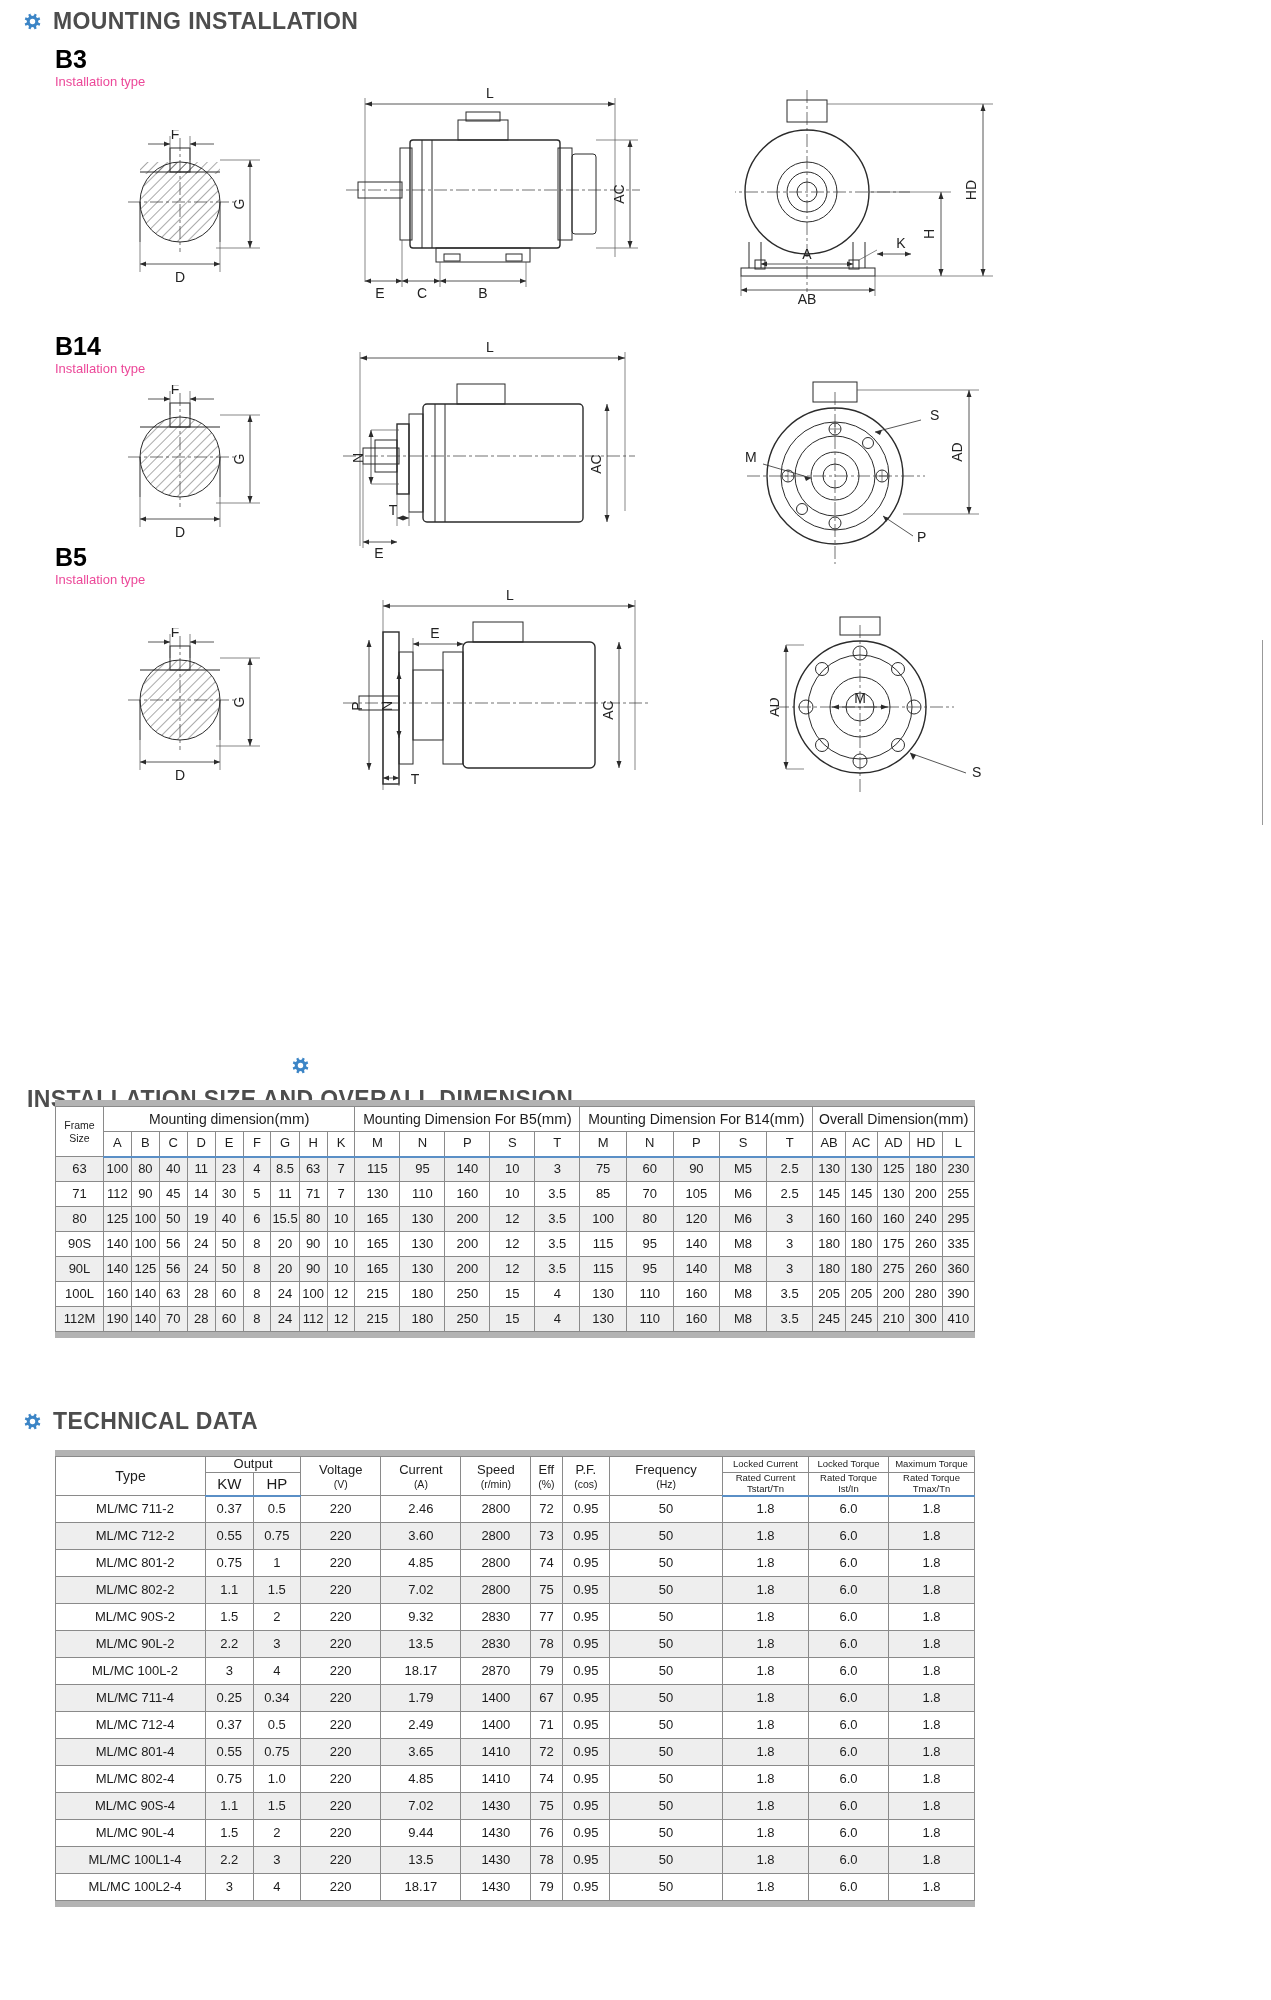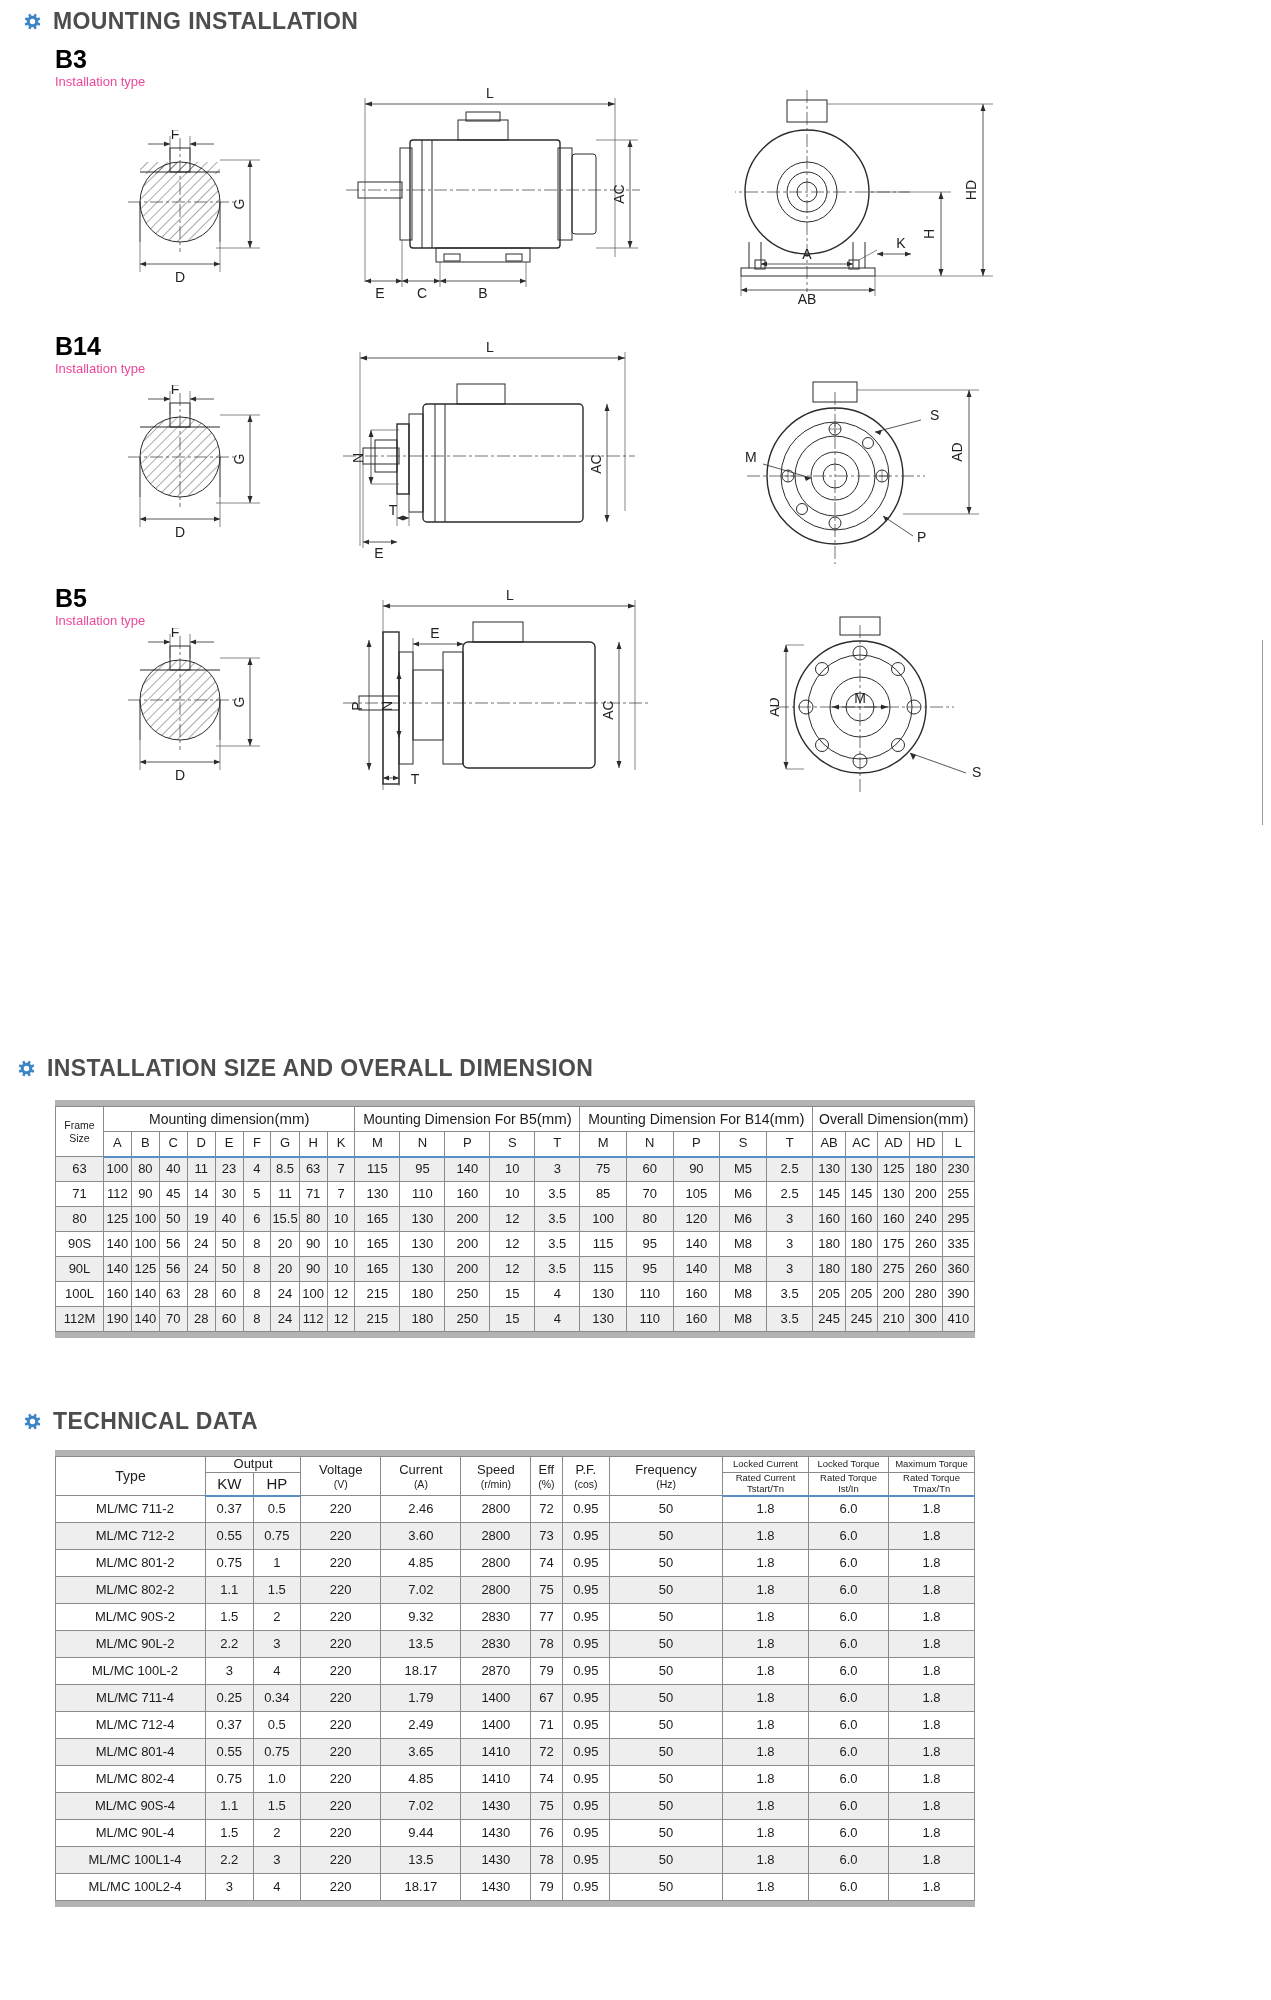--- a/index.html
+++ b/index.html
@@ -402,21 +402,21 @@
       <line class="dim" x1="38" y1="96" x2="86" y2="110"></line>
       <polygon points="86,110 79,108 81,113" fill="#2b2b2b"></polygon>
       <text class="lbl" x="20" y="94">M</text>
 
       <line class="dim" x1="158" y1="148" x2="188" y2="168"></line>
       <polygon points="158,148 164,150 161,154" fill="#2b2b2b"></polygon>
       <text class="lbl" x="192" y="174">P</text>
     </svg>
   </div>
 
-  <div class="mount-label" style="left:55px;top:585px;">
+  <div class="mount-label" style="left:55px;top:544px;">
     <div class="mount-code">B5</div>
     <div class="mount-sub">Installation type</div>
   </div>
 
   <div class="dwg" style="left:110px;top:628px;">
     <svg width="190" height="165" viewBox="0 0 190 165">
       <rect class="ln" x="60" y="18" width="20" height="24"></rect>
       <circle class="hatchfill" cx="70" cy="72" r="40"></circle>
       <line class="ln" x1="30" y1="42" x2="110" y2="42"></line>
       <line class="ln" x1="30" y1="72" x2="30" y2="112"></line>
@@ -532,21 +532,21 @@
       <text class="lblv" x="9" y="102" text-anchor="middle" transform="rotate(-90 9 102)">AD</text>
 
       <line class="dim" x1="140" y1="148" x2="196" y2="168"></line>
       <polygon points="140,148 146,150 143,155" fill="#2b2b2b"></polygon>
       <text class="lbl" x="202" y="172">S</text>
     </svg>
   </div>
 
   <div class="right-rule"></div>
 
-  <div class="section-head" style="position:absolute;left:16px;top:1055px;">
+  <div class="section-head" style="position:absolute;left:27px;top:1055px;flex-direction:column;">
     <svg class="gear" viewBox="0 0 24 24">
       <g fill="#3c85c6">
           <circle cx="12" cy="12" r="9.2"></circle>
         </g>
       <g fill="#ffffff">
         <circle cx="12" cy="12" r="3.1"></circle>
         <circle cx="12" cy="3.6" r="2.0"></circle>
           <circle cx="12" cy="20.4" r="2.0"></circle>
         <circle cx="3.6" cy="12" r="2.0"></circle>
           <circle cx="20.4" cy="12" r="2.0"></circle>

